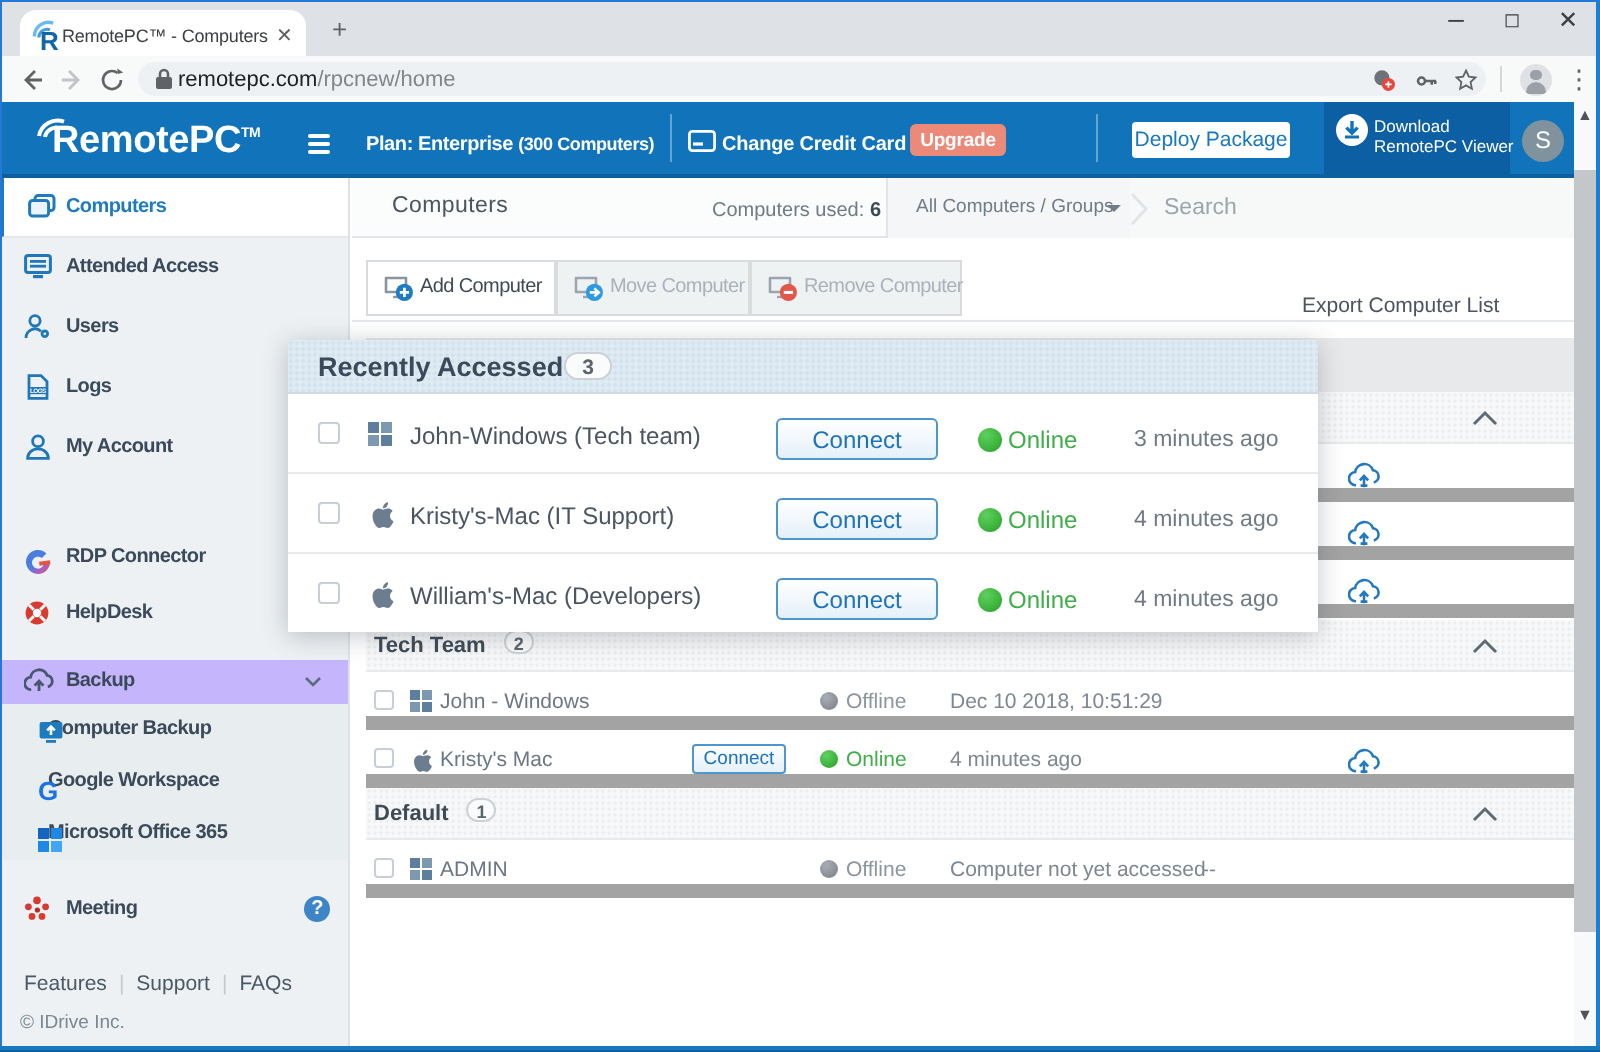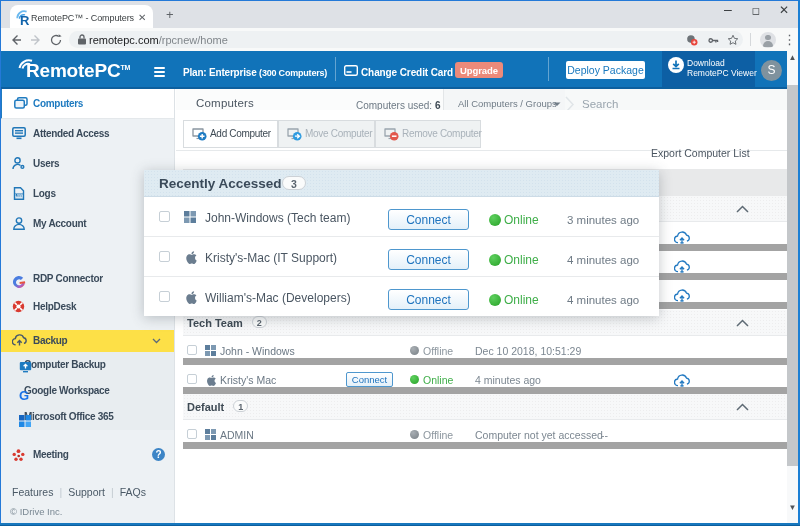--- a/index.html
+++ b/index.html
@@ -31,38 +31,38 @@
 #deploy { position:absolute; left:566px; top:10px; width:79px; height:18px; background:#fff; border-radius:2px; color:#1878be; font-size:10.5px; text-align:center; line-height:18px; }
 #dlbox { position:absolute; left:662px; top:0; width:93px; height:36px; background:#0d5fa4; }
 #dltext { position:absolute; left:25px; top:7px; color:#fff; font-size:8.5px; line-height:10px; width:68px; }
 #avatarS { position:absolute; left:761px; top:9px; width:21px; height:21px; border-radius:50%; background:#7f929e; color:#fff; font-size:12px; text-align:center; line-height:21px; }
 
 #side { position:absolute; left:0; top:89px; width:175px; height:434px; background:#edf1f4; border-right:1px solid #dde2e6; }
 .sitem { position:relative; height:30px; line-height:30px; font-size:10px; font-weight:bold; color:#3a4a5a; padding-left:33px; letter-spacing:-0.3px; }
 .sitem > svg, .sitem .ic { position:absolute; left:12px; top:8px; }
 .sitem .ic svg { position:static; }
 #act { background:#fff; border-left:2px solid #1f7bc0; border-bottom:1px solid #e4e8eb; color:#1f7bc0; padding-left:31px; height:30px; }
-#bkp { background:#fde047; }
+#bkp { background:#c4b5fd; }
 .sub { background:#e8edf0; }
 .sub .ic { left:19px; }
 .sub { padding-left:24px; font-size:10px; }
 #sfoot { position:absolute; left:0; top:352px; width:175px; }
 #slinks { position:absolute; left:12px; top:45px; font-size:10.5px; color:#4a5966; }
 #slinks span { color:#c2cad0; margin:0 6px; }
 #scopy { position:absolute; left:10px; top:65px; font-size:9.5px; color:#7a8893; }
 
 #main { position:absolute; left:176px; top:89px; width:611px; height:434px; background:#fff; }
 #phead { position:absolute; left:0; top:0; width:611px; height:30px; background:#fbfcfc; border-bottom:1px solid #e2e5e7; }
 #ptitle { position:absolute; left:20px; top:8px; font-size:11.5px; color:#4a5560; letter-spacing:0.2px; }
 #pused { position:absolute; left:180px; top:11px; font-size:10px; color:#6e7a85; }
 #pused b { color:#3e4a54; }
 #pdrop { position:absolute; left:267px; top:0; width:122px; height:30px; background:#f4f6f7; border-left:1px solid #e3e6e8; font-size:9.5px; color:#707c87; line-height:30px; padding-left:14px; }
 #psearch { position:absolute; left:389px; top:0; width:222px; height:30px; background:#f7f9f9; font-size:11.5px; color:#9aa5ae; line-height:30px; padding-left:17px; }
 
-#btnrow { position:absolute; left:0; top:21px; width:611px; height:41px; border-bottom:1px solid #e6e9eb; background:#fff; }
+#btnrow { position:absolute; left:0; top:31px; width:611px; height:41px; border-bottom:1px solid #e6e9eb; background:#fff; }
 .tbtn { position:absolute; top:10px; height:28px; border:1px solid #d8dcdf; background:#fff; font-size:10px; color:#3e4a54; line-height:26px; letter-spacing:-0.3px; }
 .tbtn .lbl { margin-left:26px; margin-right:4px; }
 .dis { background:#eff2f3; color:#a9b2ba; }
 #exportl { position:absolute; left:475px; top:58px; font-size:10.5px; color:#4a5560; }
 
 #tband { position:absolute; left:7px; top:80px; width:604px; height:27px; background:#e8e9ea; }
 .grow { position:absolute; left:7px; width:604px; background:#f7f8f9; background-image:radial-gradient(#ededee 0.7px, transparent 0.9px); background-size:3px 3px; border-bottom:1px solid #e8eaec; font-size:11px; font-weight:bold; color:#3e4a54; }
 .crow { position:absolute; left:7px; width:604px; height:29px; background:#fff; border-bottom:7px solid #a3a3a3; font-size:10.5px; color:#6b7884; }
 .cb { position:absolute; width:10px; height:10px; border:1px solid #c6cfd6; border-radius:2px; background:#fff; }
 .chev { position:absolute; left:553px; }

